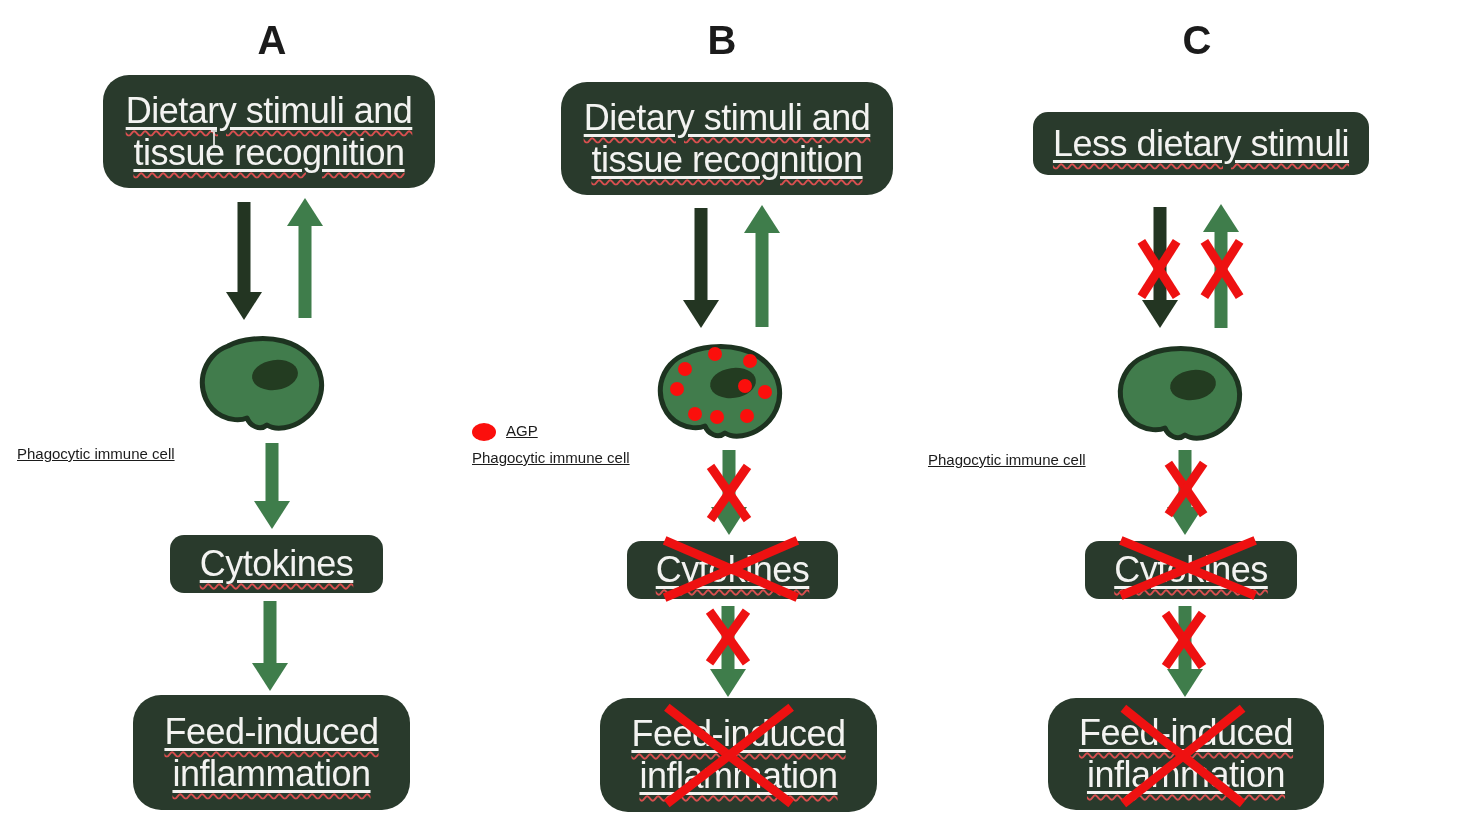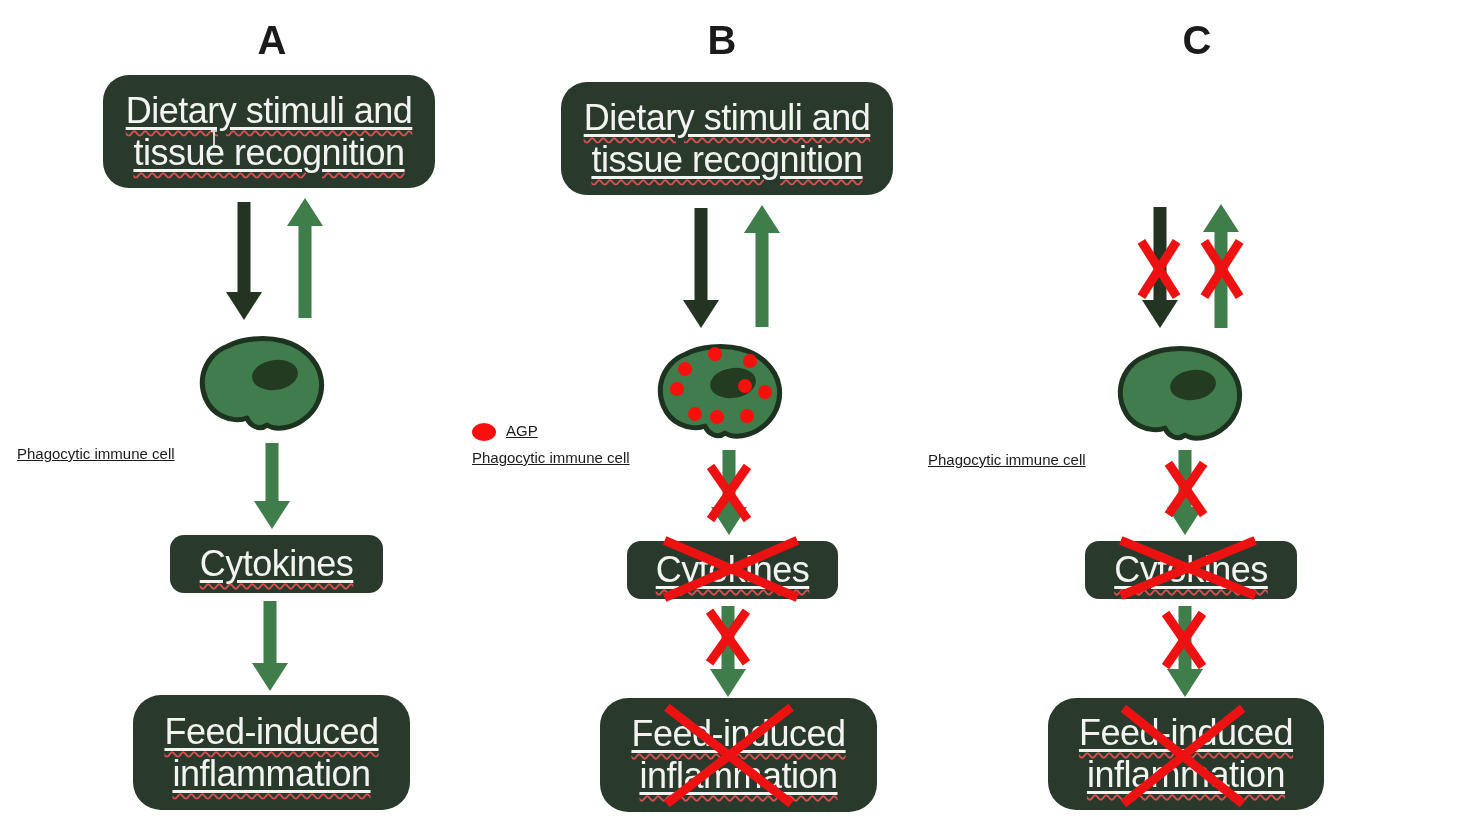--- a/index.html
+++ b/index.html
@@ -152,20 +152,23 @@
     <div class="box-line"><span class="wavy">Feed-induced</span></div>
     <div class="box-line"><span class="wavy">inflammation</span></div>
   </div>
   <svg class="xmark" style="left:655px;top:703px;width:148px;height:105px" viewBox="0 0 100 100" preserveAspectRatio="none">
     <line x1="8" y1="4" x2="92" y2="96"></line>
       <line x1="92" y1="4" x2="8" y2="96"></line>
   </svg>
 
   <div class="panel-label" style="left:1167px;top:18px">C</div>
 
+  <div class="box" style="left:1033px;top:112px;width:336px;height:63px;border-radius:15px">
+    <div class="box-line"><span class="wavy">Less dietary stimuli</span></div>
+  </div>
 
   <div class="arrow down dark" style="left:1142px;top:207px;width:36px;height:121px"></div>
   <svg class="xmark" style="left:1138px;top:239px;width:42px;height:60px" viewBox="0 0 100 100" preserveAspectRatio="none">
     <line x1="8" y1="4" x2="92" y2="96"></line>
       <line x1="92" y1="4" x2="8" y2="96"></line>
   </svg>
   <div class="arrow up green" style="left:1203px;top:204px;width:36px;height:124px"></div>
   <svg class="xmark" style="left:1201px;top:239px;width:42px;height:60px" viewBox="0 0 100 100" preserveAspectRatio="none">
     <line x1="8" y1="4" x2="92" y2="96"></line>
       <line x1="92" y1="4" x2="8" y2="96"></line>

